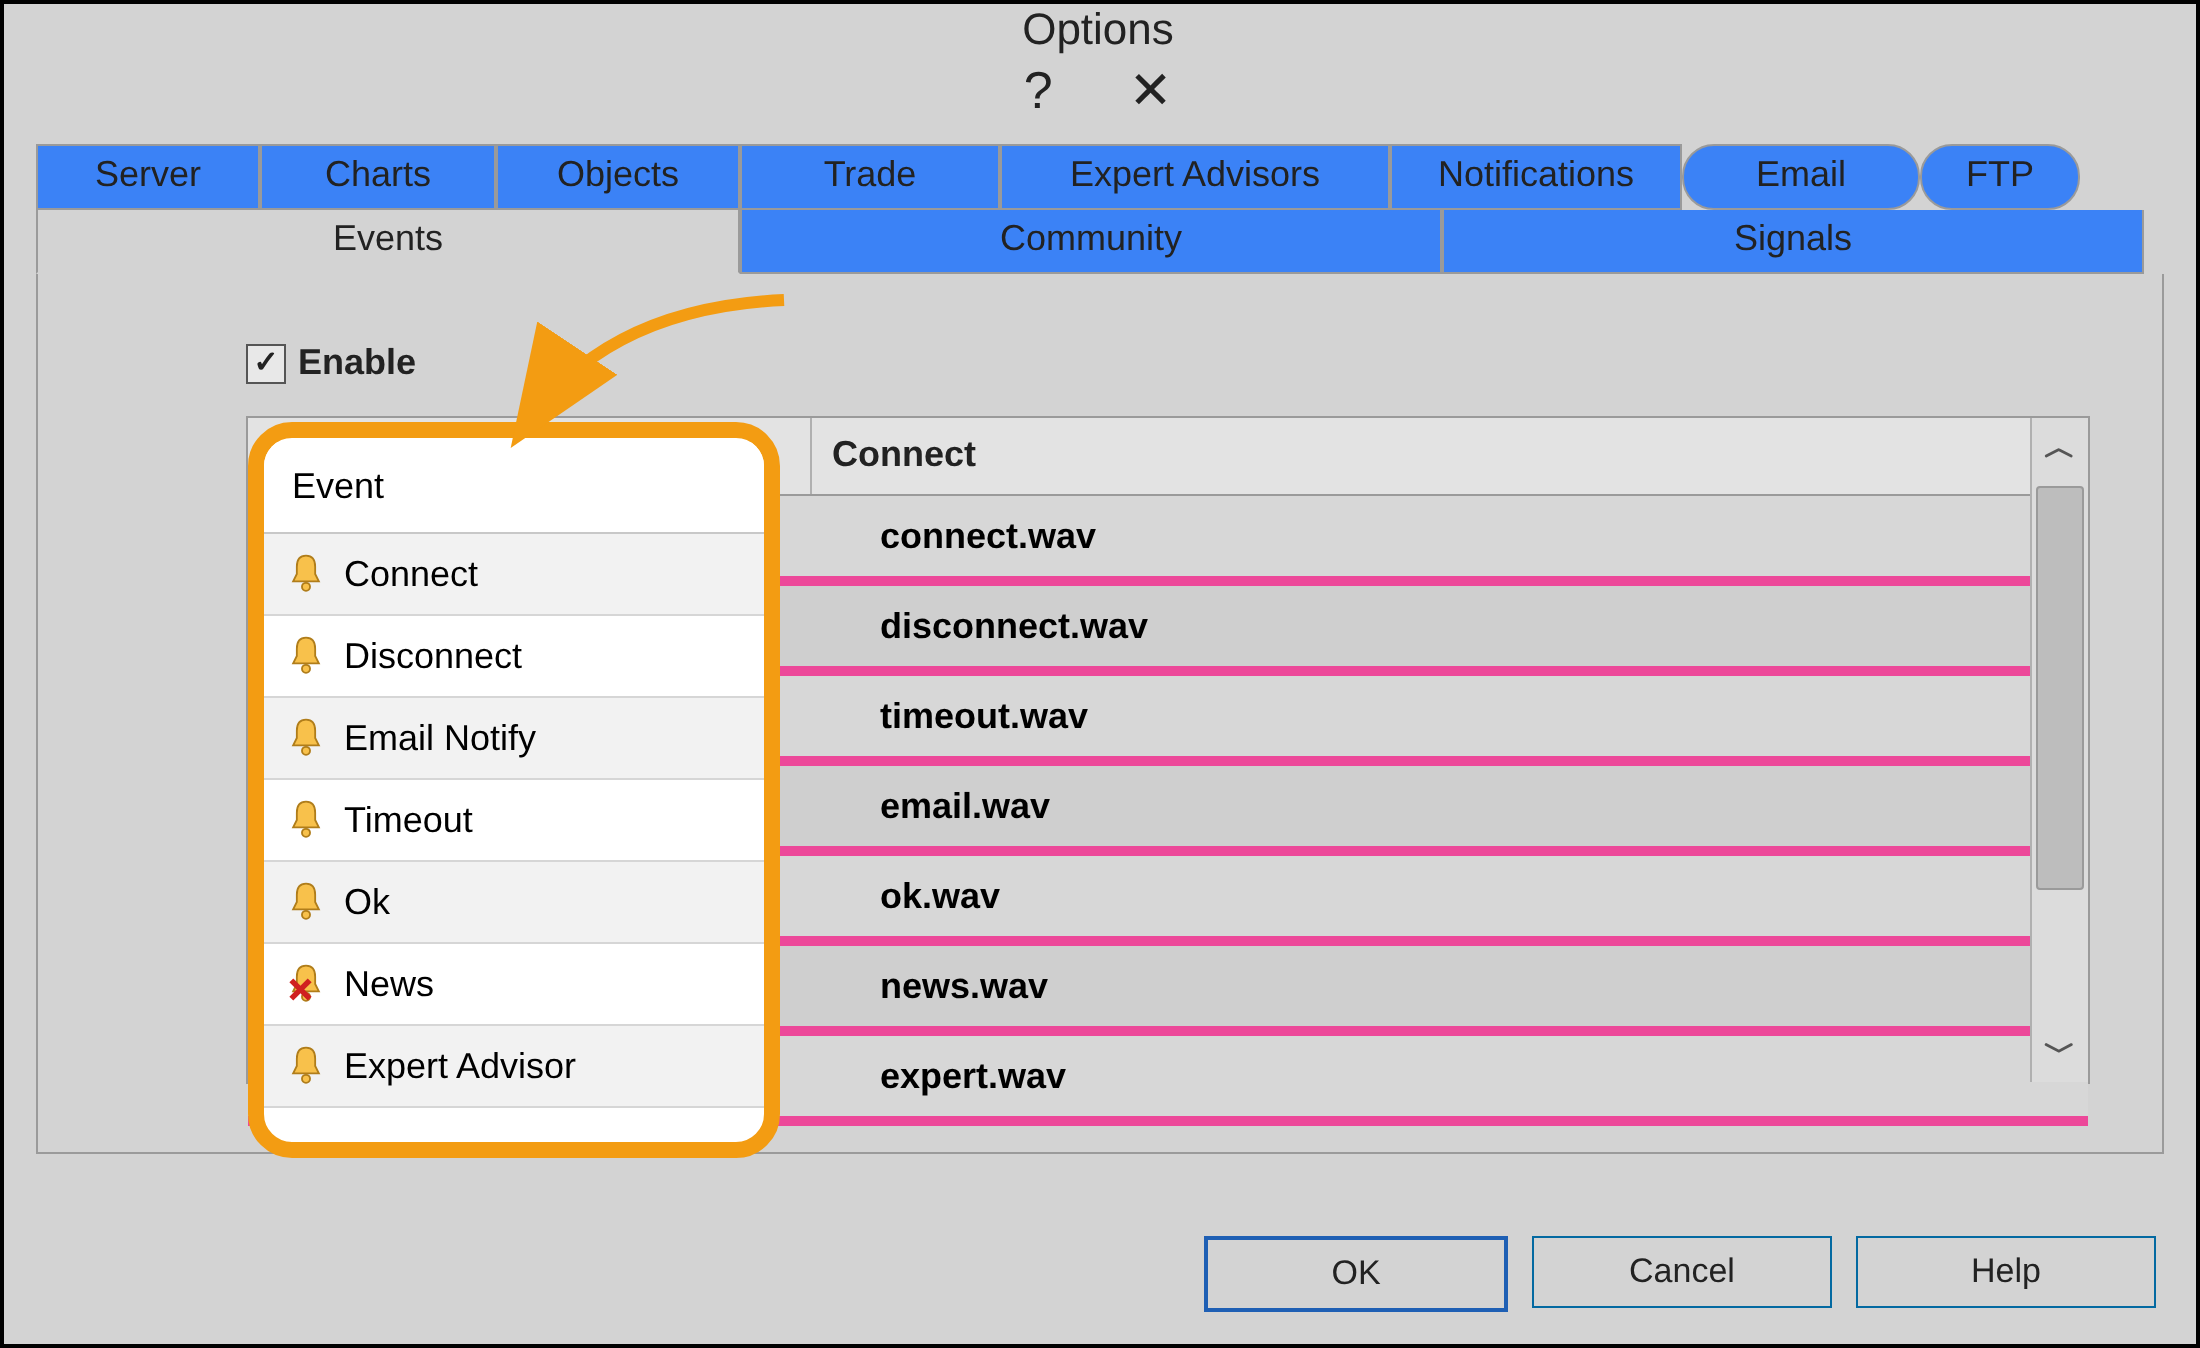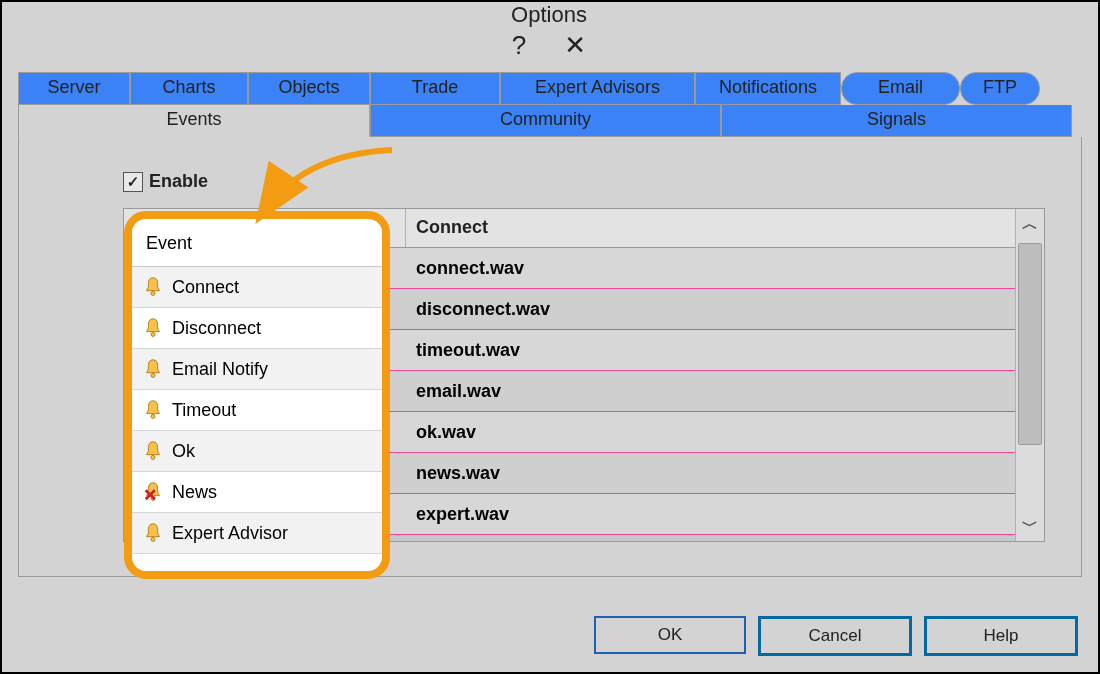--- a/index.html
+++ b/index.html
@@ -133,21 +133,22 @@
 }
 .lv-col.event { width: 282px; }
 .lv-col.action { flex: 1; border-right: none; }
 .listview-rows {
   height: 292px;
 }
 .lv-row {
   display: flex;
   height: 40px;
   align-items: center;
-  border-bottom: 1px solid #ec4899;
+  border-bottom: 5px solid #ec4899;
+  gap: 24px;
 }
 .lv-row .cell-event {
   width: 282px;
   box-sizing: border-box;
   padding-left: 10px;
   display: flex;
   align-items: center;
   gap: 8px;
 }
 .lv-row .cell-action {
@@ -192,21 +193,21 @@
   position: absolute;
   right: 20px;
   bottom: 16px;
   display: flex;
   gap: 12px;
 }
 .btn {
   width: 148px;
   height: 34px;
   background: #d3d3d3;
-  border: 3px solid #0369a1;
+  border: 1px solid #0369a1;
   font-size: 17px;
   color: #222;
   display: flex;
   align-items: center;
   justify-content: center;
   cursor: pointer;
 }
 .btn.primary {
   border: 2px solid #1e5fb4;
 }

